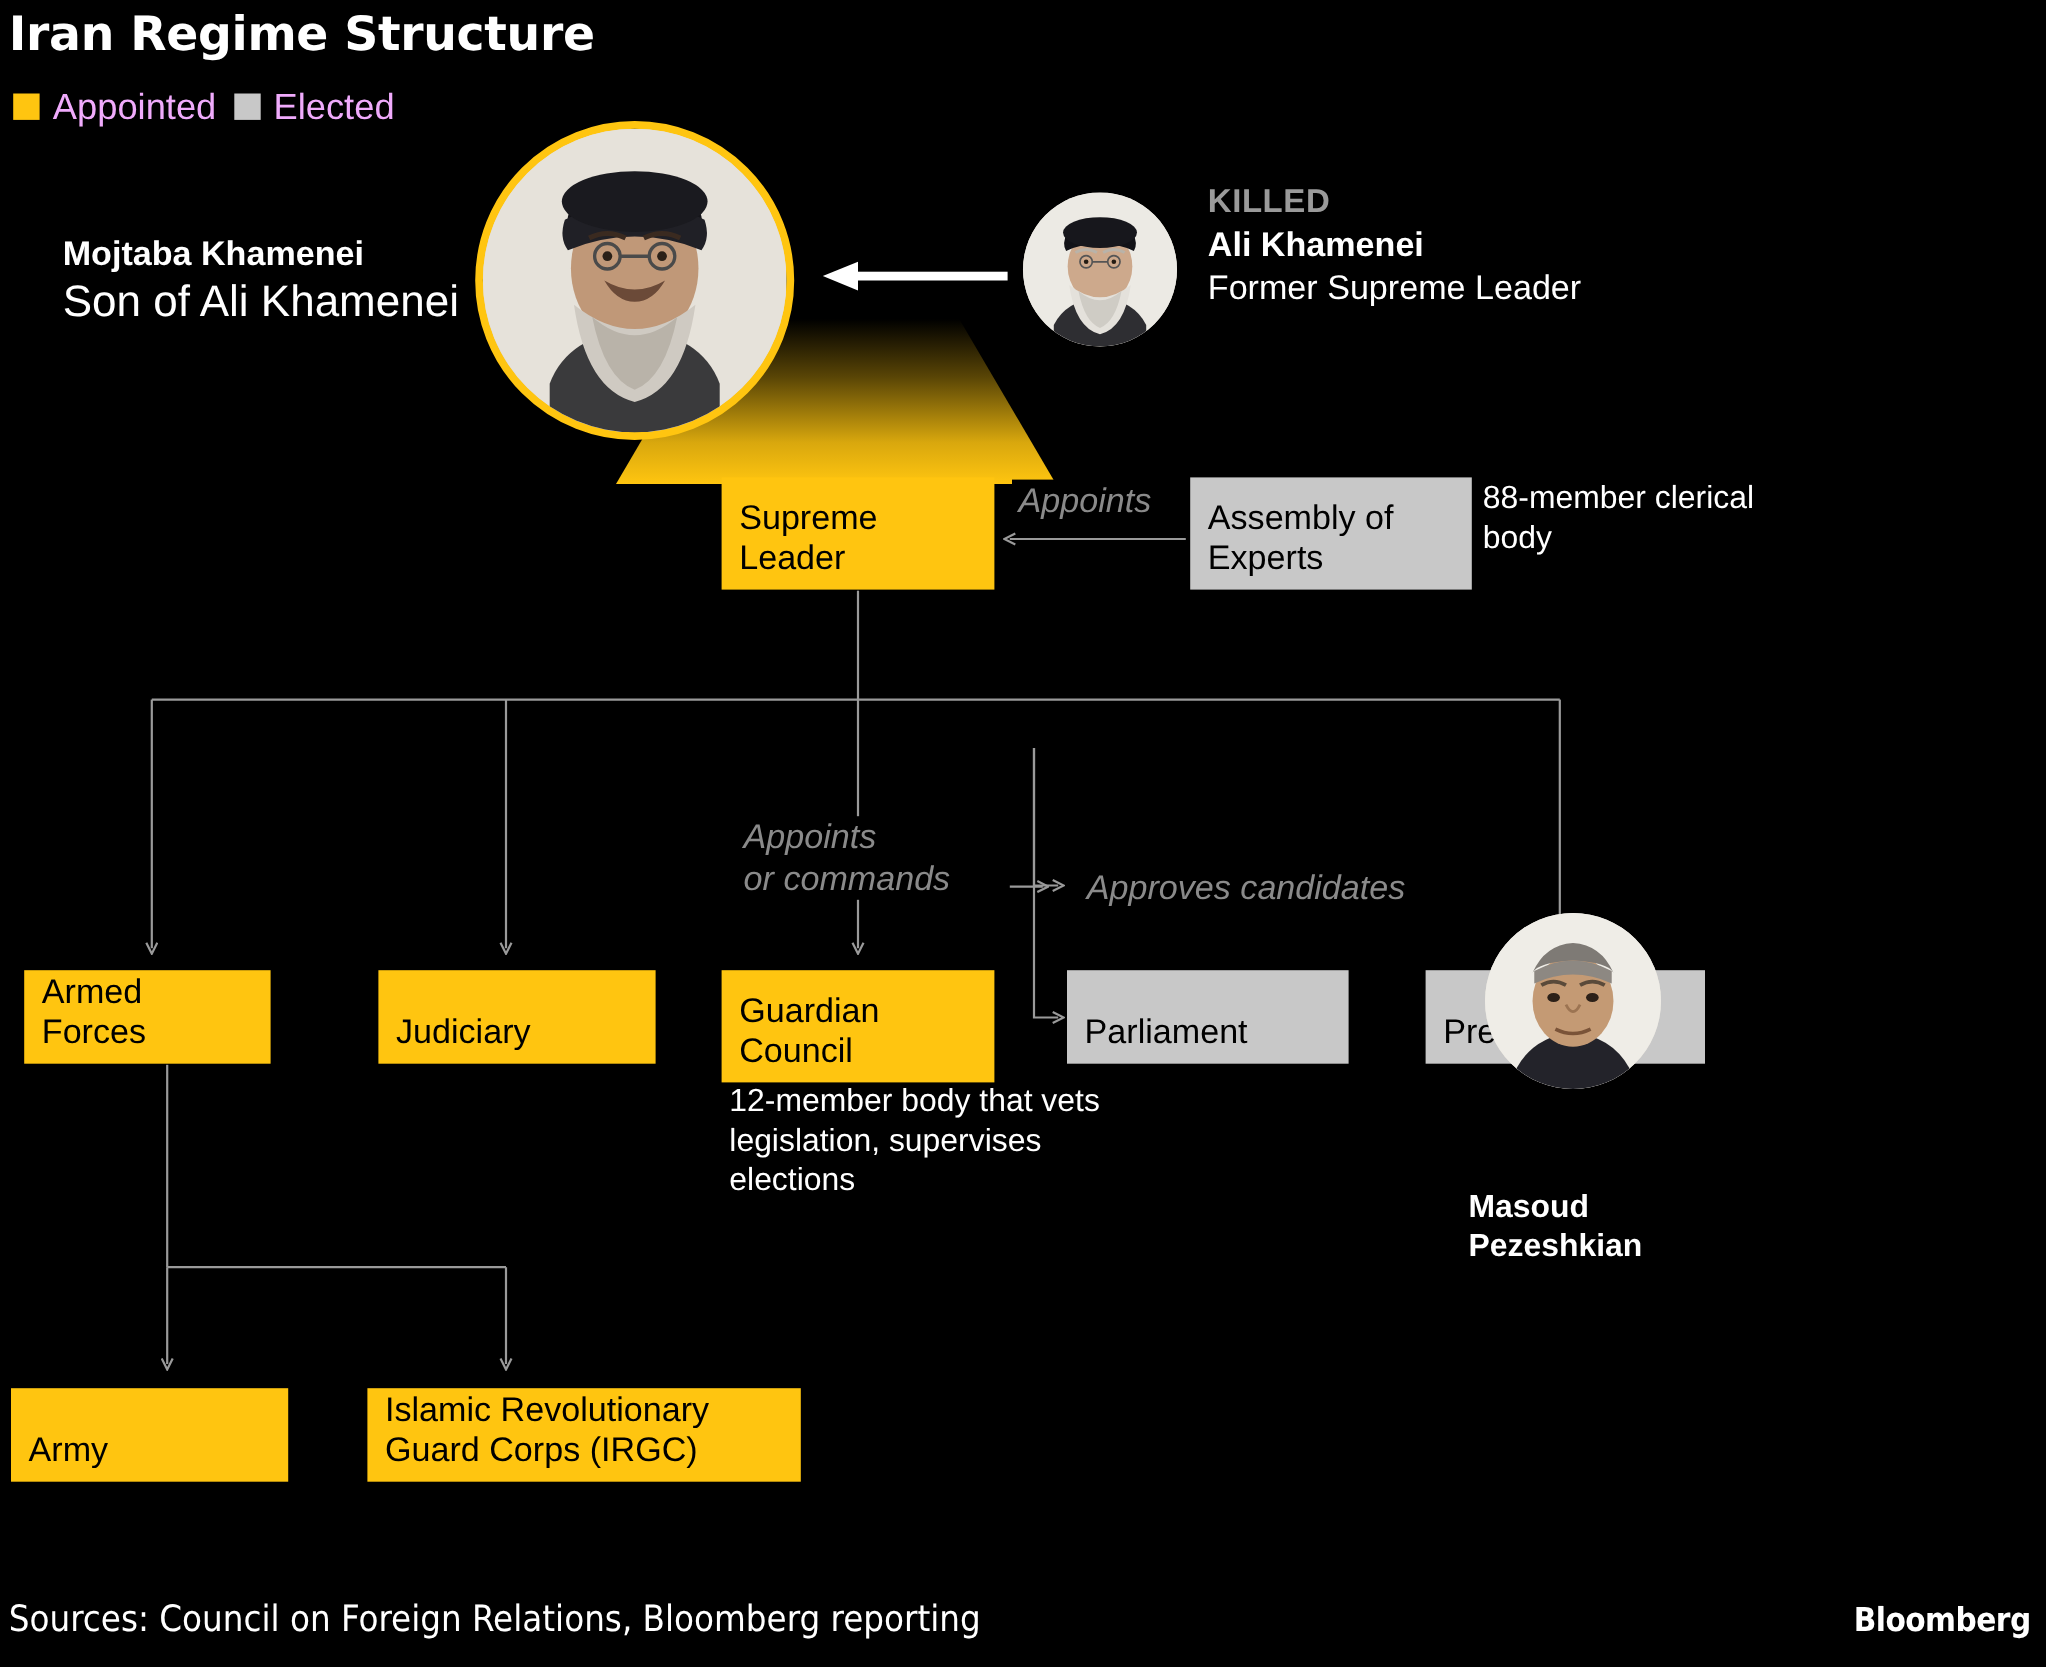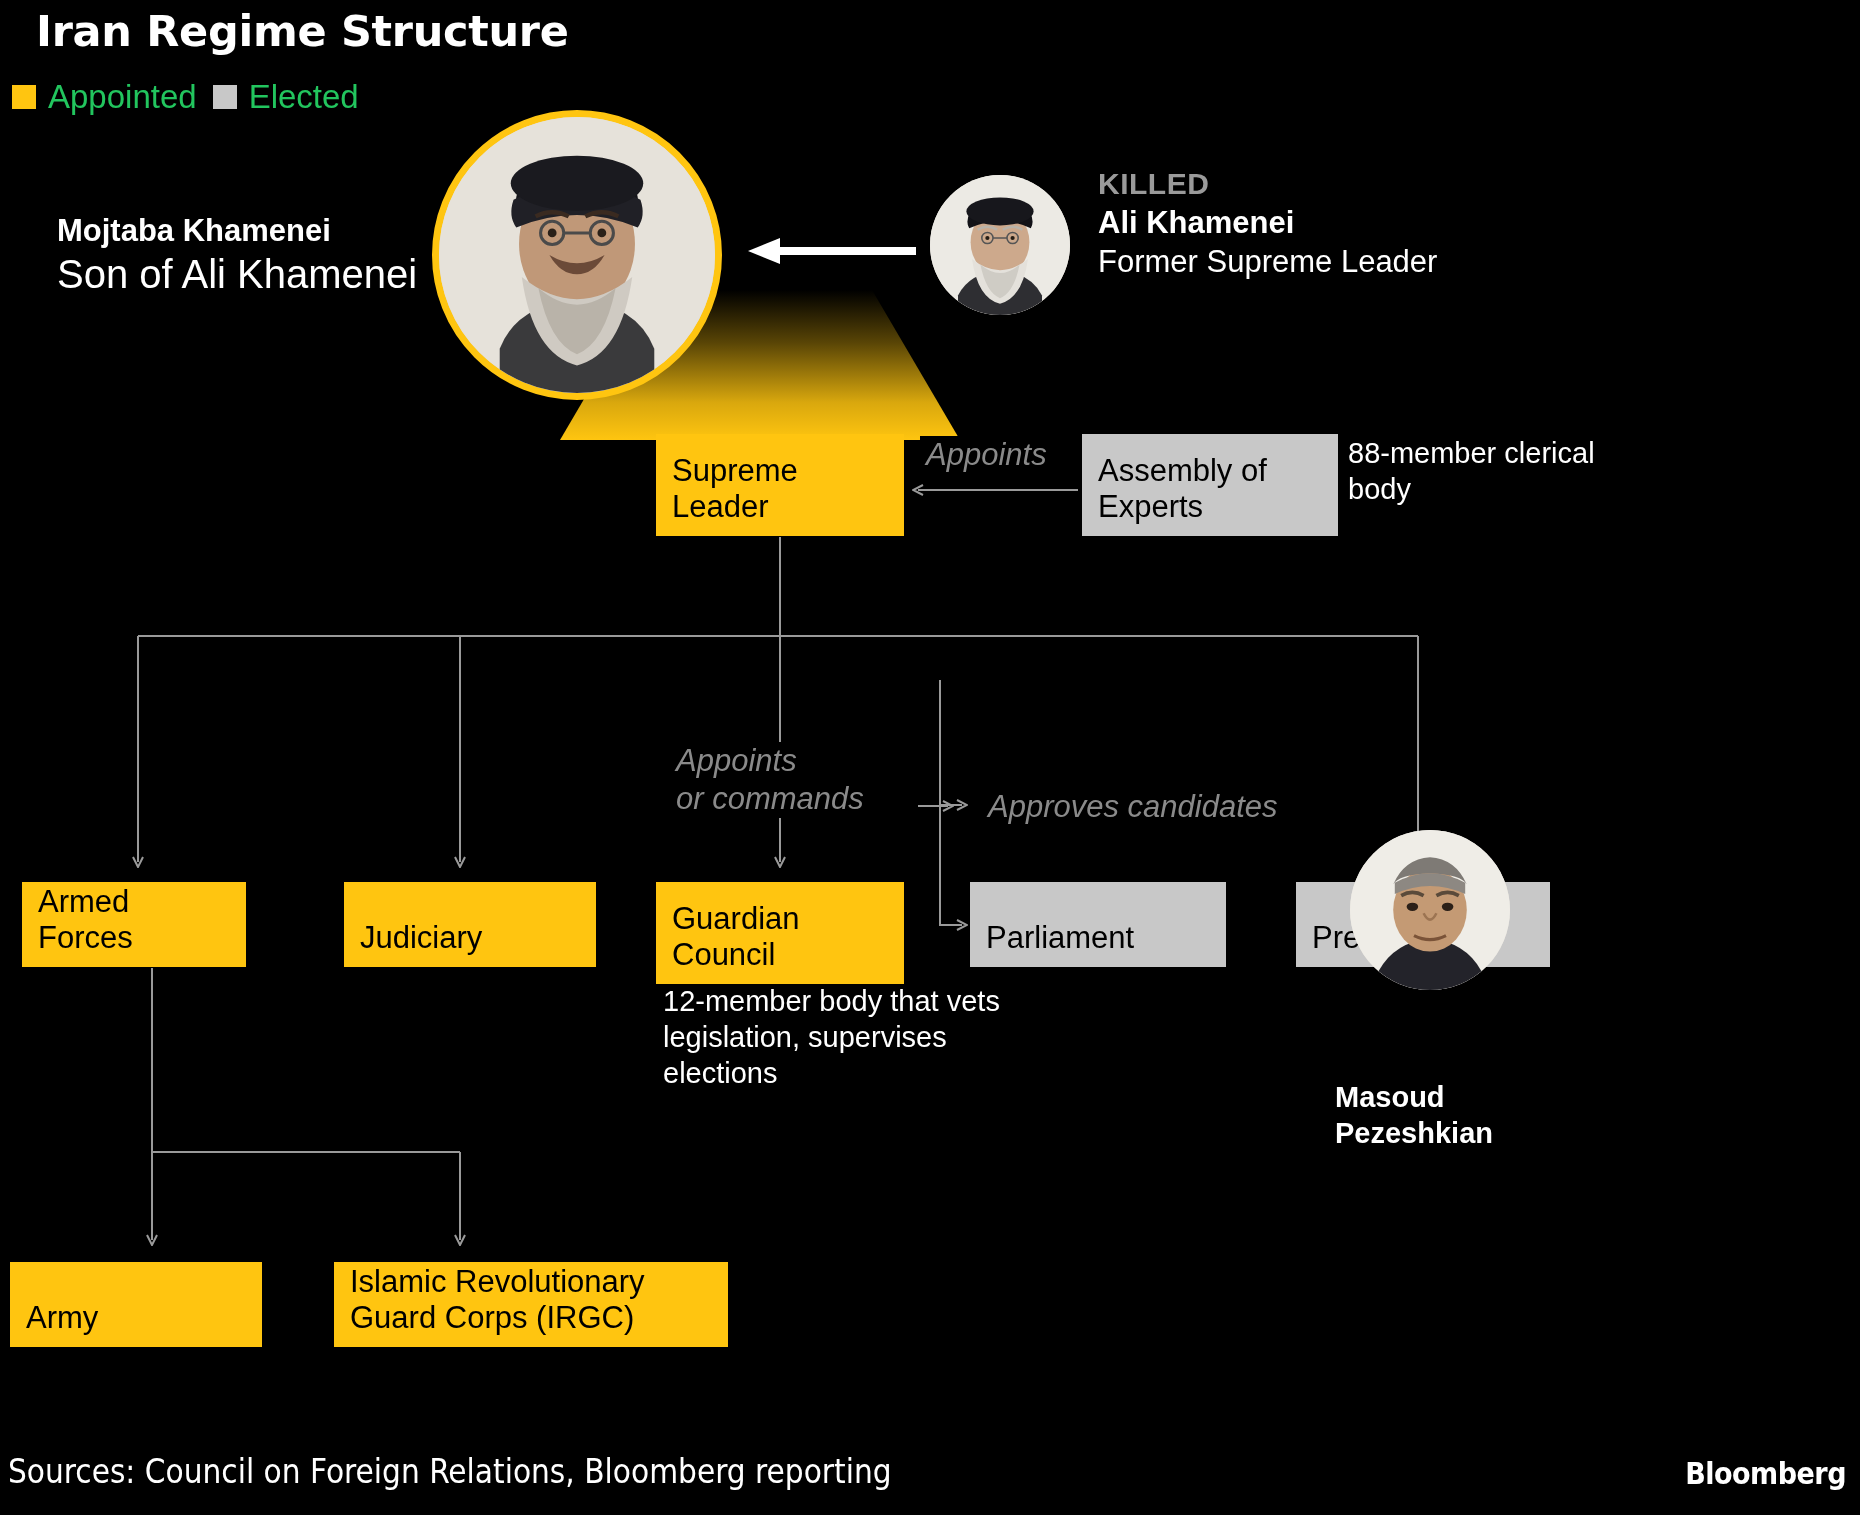--- a/index.html
+++ b/index.html
@@ -10,28 +10,27 @@
     color:#fff; position:relative; overflow:hidden;
   }
   #stage { position:absolute; inset:0; }
 
   
   .title {
     position:absolute; left:8px; top:6px;
     font-size:43px; font-weight:bold; color:#fff;
     letter-spacing:-0.3px;
     font-family:"DejaVu Sans", sans-serif;
-    margin-left:28px;
   }
   .legend { position:absolute; left:12px; top:78px; display:flex; align-items:center; gap:16px; }
   .legend .item { display:flex; align-items:center; gap:12px; }
   .legend .swatch { width:24px; height:24px; display:block; }
   .legend .sw-appointed { background:#FFC510; }
   .legend .sw-elected { background:#C8C8C8; }
-  .legend .lbl { font-size:33px; color:#22c55e; }
+  .legend .lbl { font-size:33px; color:#f0abfc; }
 
   
   .photo-circle { position:absolute; border-radius:50%; overflow:hidden; }
 
   #mojtaba-photo {
     left:432px; top:110px; width:290px; height:290px;
     border:7px solid #FFC510;
     background:radial-gradient(circle at 50% 38%, #f2f0ec 0%, #dedad2 62%, #c9c4ba 100%);
   }
   #ali-photo {

